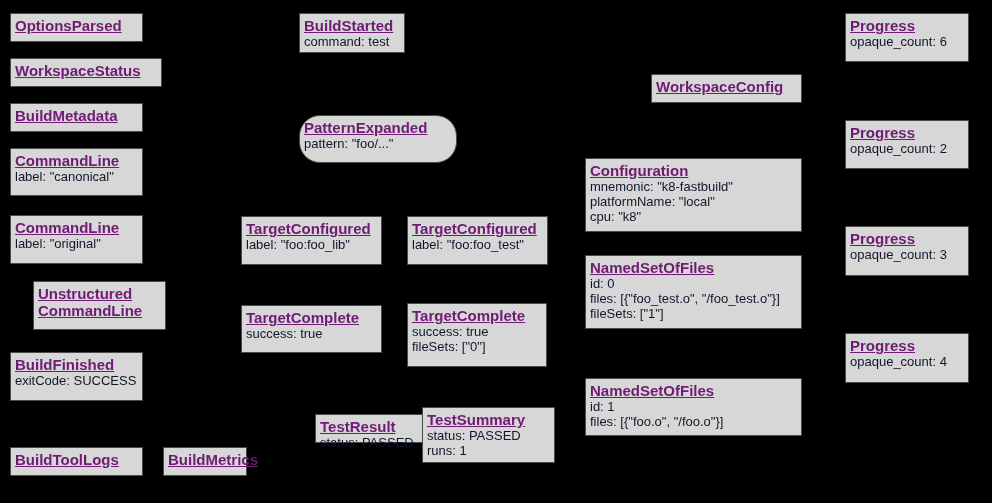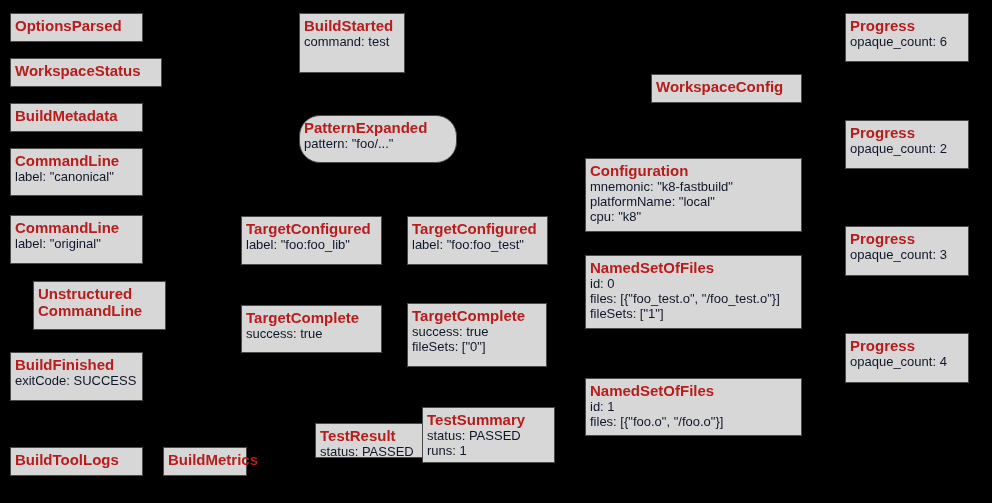--- a/index.html
+++ b/index.html
@@ -17,22 +17,23 @@
     background: #d7d7d7;
     border: 1px solid #4a4a4a;
     color: #000000;
     padding: 3px 4px 2px 4px;
     overflow: visible;
   }
   .node-title {
     font-size: 15px;
     line-height: 17px;
     font-weight: bold;
+    text-decoration: underline;
     white-space: nowrap;
-    color: #b91c1c;
+    color: #701a75;
   }
   .node-line {
     font-size: 13px;
     line-height: 15px;
     white-space: nowrap;
     color: #0f172a;
   }
 </style>
 </head>
 <body>
@@ -62,37 +63,37 @@
     <div class="node" style="left: 10px; top: 352px; width: 133px; height: 49px; background: rgb(215, 215, 215); border-color: rgb(74, 74, 74);">
       <div class="node-title">BuildFinished</div>
       <div class="node-line">exitCode: SUCCESS</div>
     </div>
     <div class="node" style="left: 10px; top: 447px; width: 133px; height: 29px; background: rgb(215, 215, 215); border-color: rgb(74, 74, 74);">
       <div class="node-title">BuildToolLogs</div>
     </div>
     <div class="node" style="left: 163px; top: 447px; width: 84px; height: 29px; background: rgb(215, 215, 215); border-color: rgb(74, 74, 74);">
       <div class="node-title">BuildMetrics</div>
     </div>
-    <div class="node" style="left: 299px; top: 13px; width: 106px; height: 60px; background: rgb(215, 215, 215); border-color: rgb(74, 74, 74);">
+    <div class="node" style="left: 299px; top: 13px; width: 106px; height: 40px; background: rgb(215, 215, 215); border-color: rgb(74, 74, 74);">
       <div class="node-title">BuildStarted</div>
       <div class="node-line">command: test</div>
     </div>
     <div class="node" style="left: 299px; top: 115px; width: 158px; height: 48px; background: rgb(215, 215, 215); border-color: rgb(74, 74, 74); border-radius: 21px;">
       <div class="node-title">PatternExpanded</div>
       <div class="node-line">pattern: "foo/..."</div>
     </div>
     <div class="node" style="left: 241px; top: 216px; width: 141px; height: 49px; background: rgb(215, 215, 215); border-color: rgb(74, 74, 74);">
       <div class="node-title">TargetConfigured</div>
       <div class="node-line">label: "foo:foo_lib"</div>
     </div>
     <div class="node" style="left: 241px; top: 305px; width: 141px; height: 48px; background: rgb(215, 215, 215); border-color: rgb(74, 74, 74);">
       <div class="node-title">TargetComplete</div>
       <div class="node-line">success: true</div>
     </div>
-    <div class="node" style="left: 315px; top: 423px; width: 115px; height: 35px; background: rgb(215, 215, 215); border-color: rgb(74, 74, 74);">
+    <div class="node" style="left: 315px; top: 414px; width: 115px; height: 29px; background: rgb(215, 215, 215); border-color: rgb(74, 74, 74);">
       <div class="node-title">TestResult</div>
       <div class="node-line">status: PASSED</div>
     </div>
     <div class="node" style="left: 407px; top: 216px; width: 141px; height: 49px; background: rgb(215, 215, 215); border-color: rgb(74, 74, 74);">
       <div class="node-title">TargetConfigured</div>
       <div class="node-line">label: "foo:foo_test"</div>
     </div>
     <div class="node" style="left: 407px; top: 303px; width: 140px; height: 64px; background: rgb(215, 215, 215); border-color: rgb(74, 74, 74);">
       <div class="node-title">TargetComplete</div>
       <div class="node-line">success: true</div>

